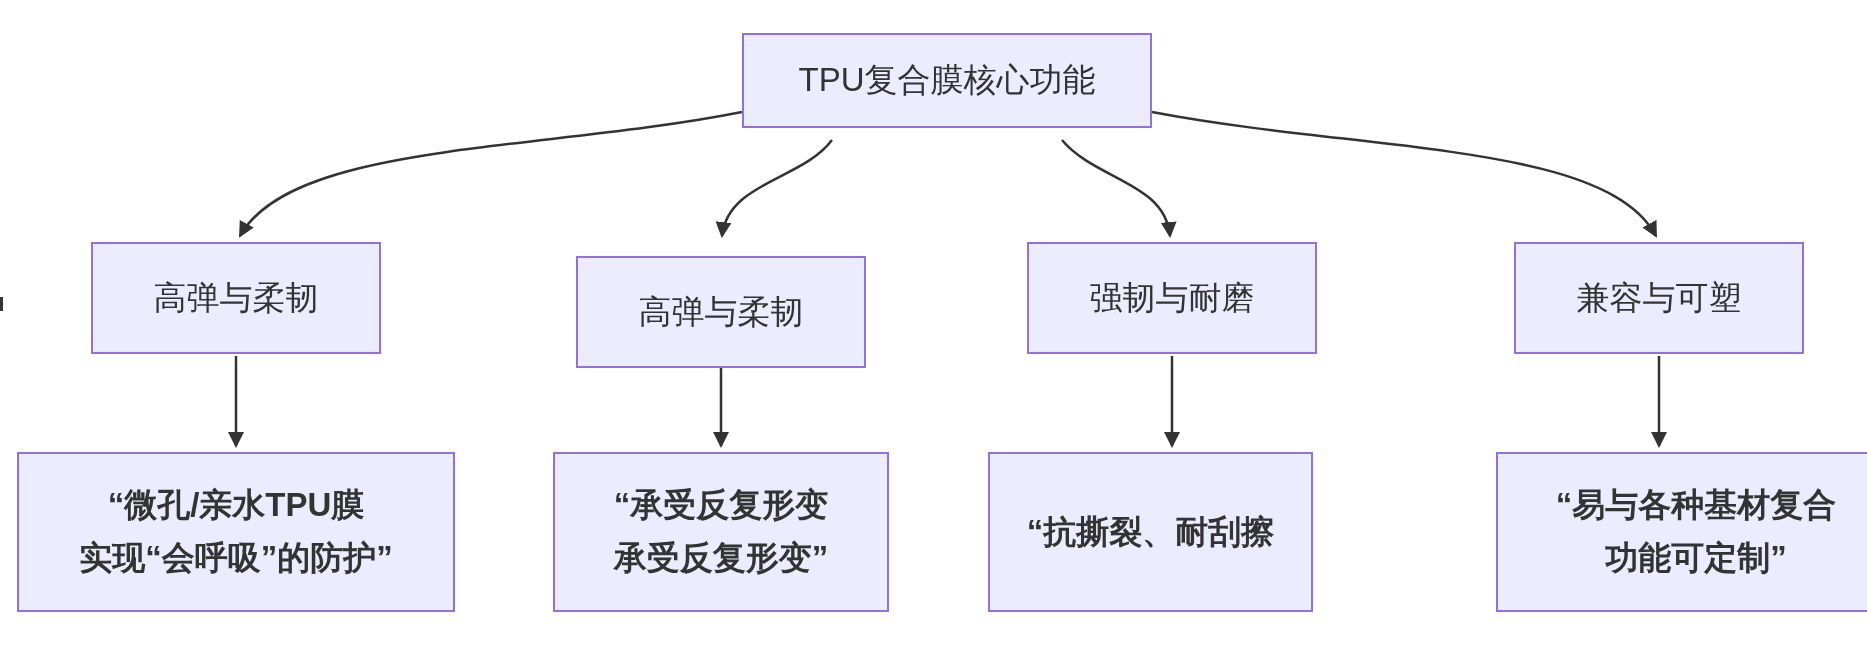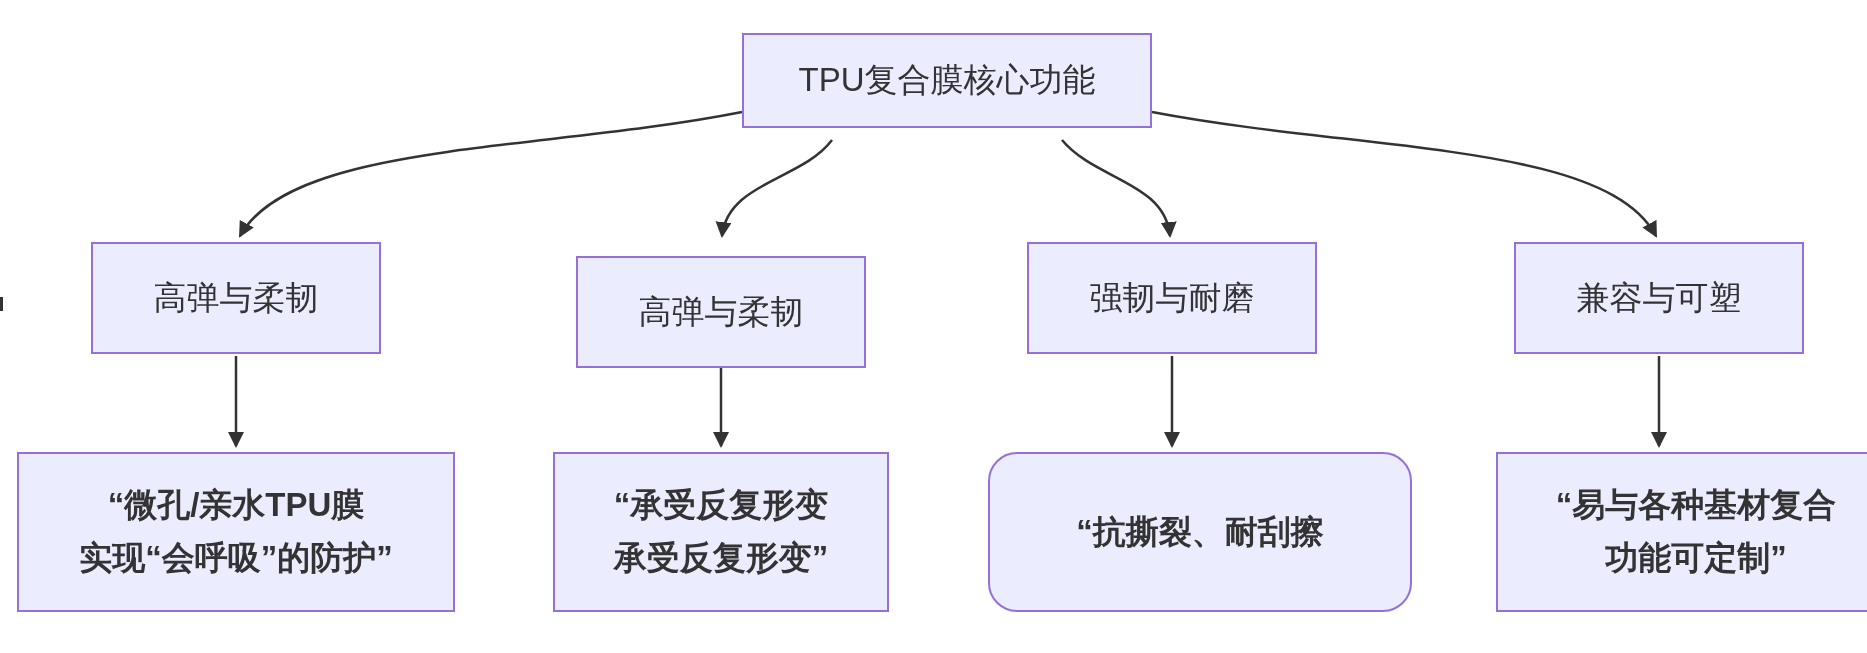--- a/index.html
+++ b/index.html
@@ -82,21 +82,21 @@
       <span class="line">“微孔/亲水TPU膜</span>
       <span class="line">实现“会呼吸”的防护”</span>
     </div>
   </div>
   <div class="node leaf" style="left:553px; top:452px; width:336px; height:160px;align-items:center;">
     <div>
       <span class="line">“承受反复形变</span>
       <span class="line">承受反复形变”</span>
     </div>
   </div>
-  <div class="node leaf" style="left:988px; top:452px; width:424px; height:160px;border-radius:29px;">
+  <div class="node leaf" style="left:988px; top:452px; width:325px; height:160px;">
     <div>
       <span class="line">“抗撕裂、耐刮擦</span>
     </div>
   </div>
   <div class="node leaf" style="left:1452px; top:452px; width:400px; height:160px;margin-left:44px;">
     <div>
       <span class="line">“易与各种基材复合</span>
       <span class="line">功能可定制”</span>
     </div>
   </div>

